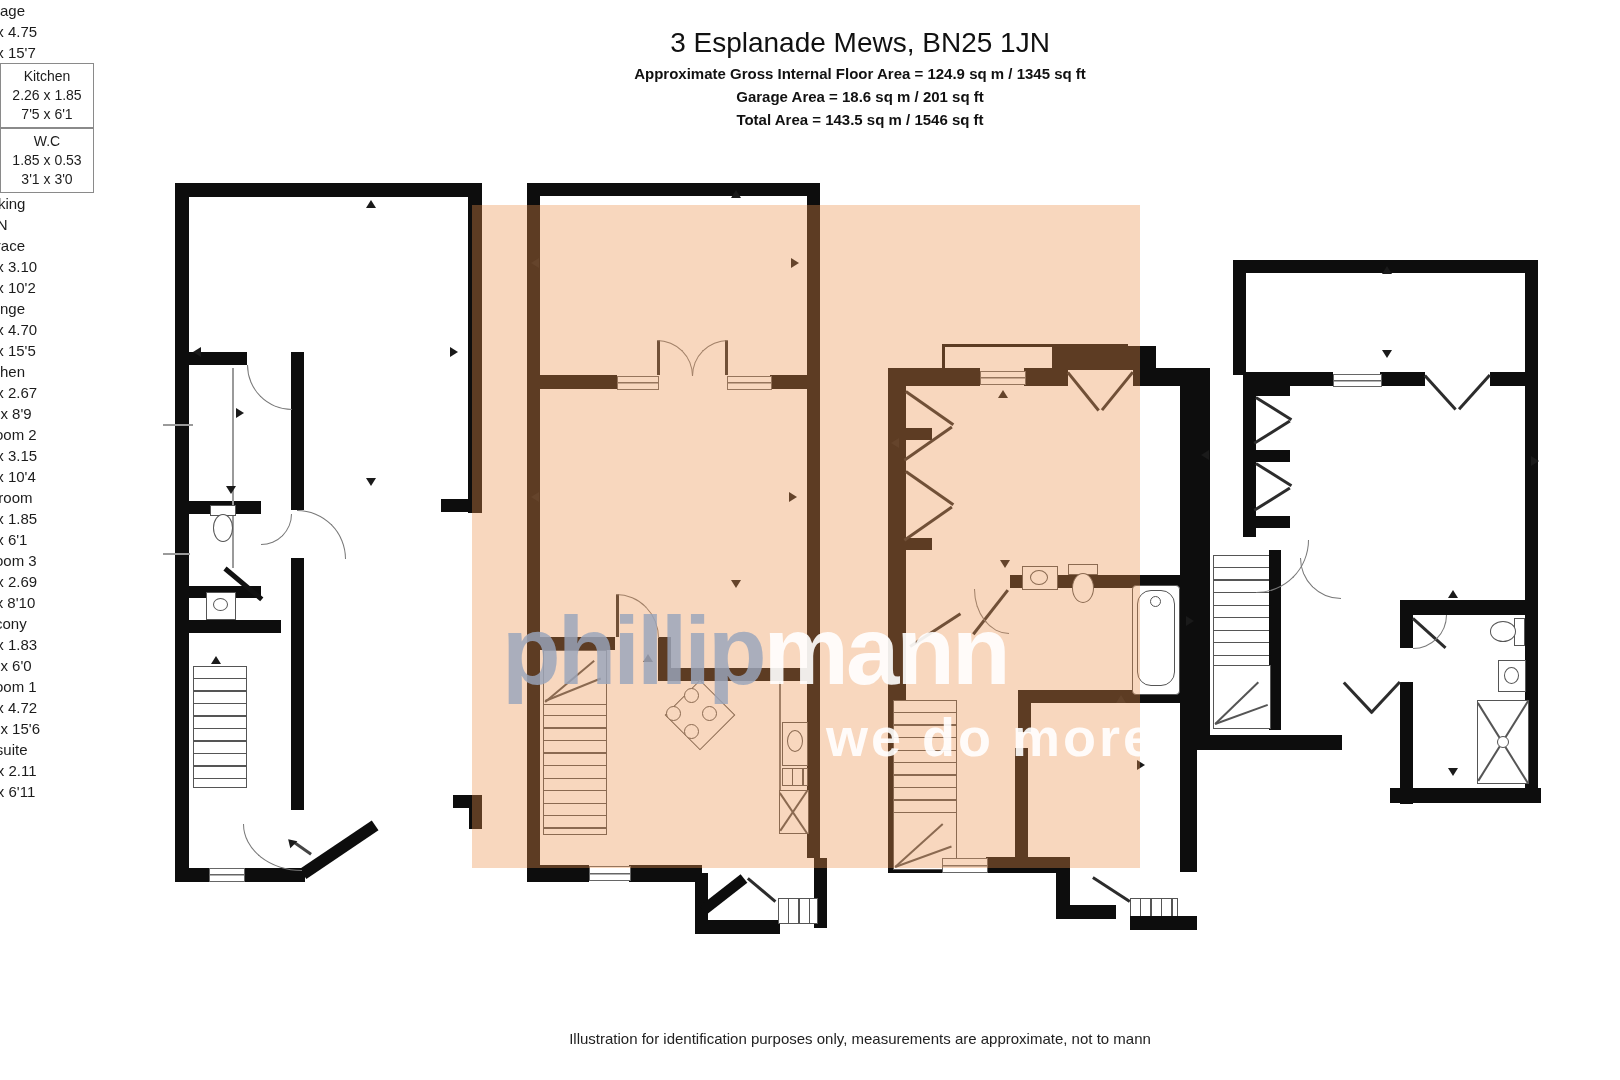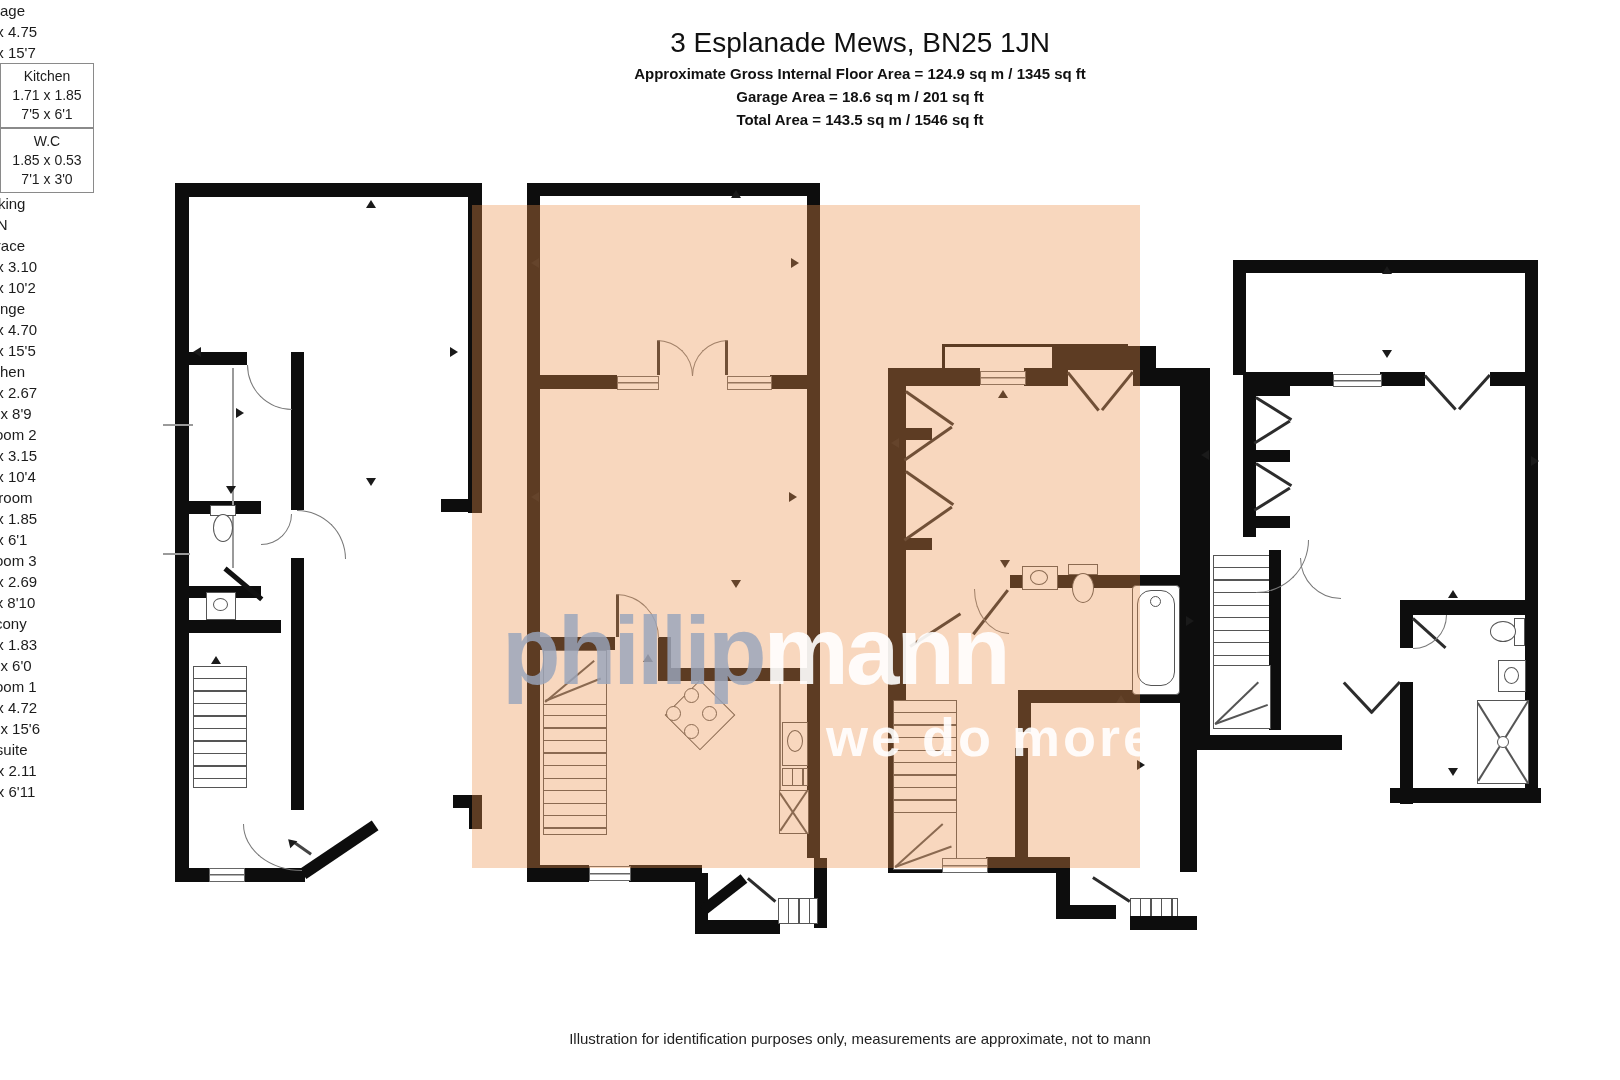--- a/index.html
+++ b/index.html
@@ -112,27 +112,27 @@
   <i class="tri tri-r" style="left:236px;top:408px"></i>
   <i class="tri tri-d" style="left:226px;top:486px"></i>
   
   <div class="lbl" style="left:391px;top:278px">
     <div>Garage</div>
     <div>5.05 x 4.75</div>
     <div>16'7 x 15'7</div>
   </div>
   <div class="lblbox" style="left:70px;top:398px">
     <div>Kitchen</div>
-    <div>1.71 x 1.85</div>
+    <div>2.26 x 1.85</div>
     <div>7'5 x 6'1</div>
   </div>
   <div class="lblbox" style="left:70px;top:525px">
     <div>W.C</div>
     <div>1.85 x 0.53</div>
-    <div>7'1 x 3'0</div>
+    <div>3'1 x 3'0</div>
   </div>
   <div class="lbl" style="left:397px;top:650px">Parking</div>
   <div class="lbl" style="left:322px;top:846px">IN</div>
 
   
   <i class="w" style="left:527px;top:183px;width:293px;height:13px"></i>
   <i class="w" style="left:527px;top:183px;width:13px;height:696px"></i>
   <i class="w" style="left:807px;top:183px;width:13px;height:675px"></i>
   <i class="w" style="left:527px;top:375px;width:90px;height:14px"></i>
   <i class="win" style="left:617px;top:376px;width:40px;height:12px"></i>

